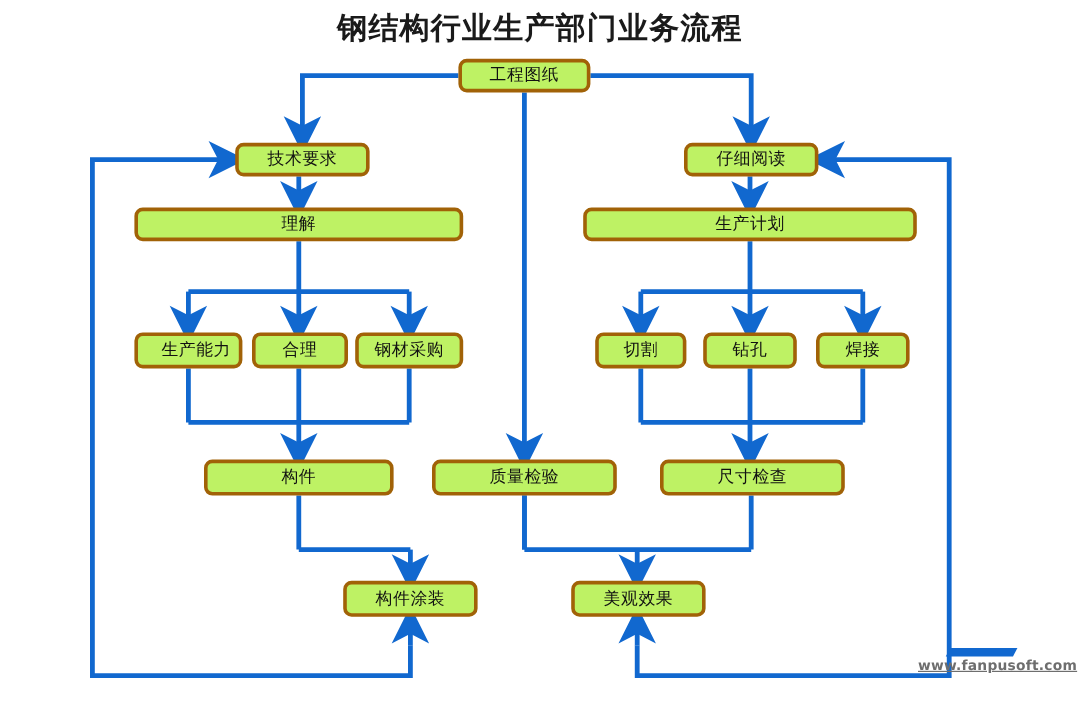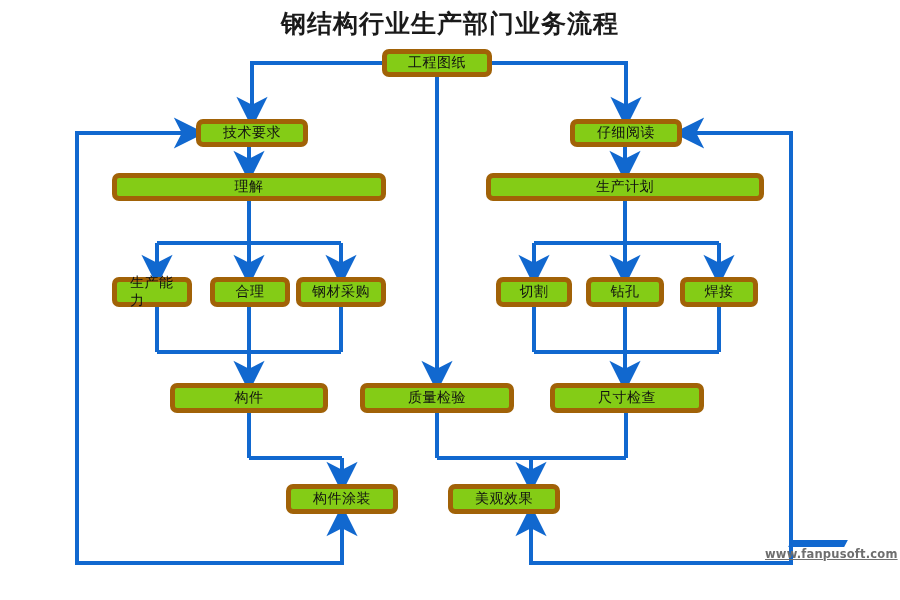--- a/index.html
+++ b/index.html
@@ -34,22 +34,22 @@
   svg#wires {
     position: absolute;
     left: 0;
     top: 0;
     width: 900px;
     height: 600px;
   }
   .node {
     position: absolute;
     box-sizing: border-box;
-    background: #84cc16;
-    border: 5px solid #a16207;
+    background: #bef264;
+    border: 3px solid #a16207;
     border-radius: 7px;
     color: #111111;
     font-size: 14px;
     display: flex;
     align-items: center;
     justify-content: center;
     letter-spacing: 0.5px;
     z-index: 3;
   }
   .node.wide { font-size: 14px; }
@@ -151,31 +151,31 @@
       <path d="M531,538 L531,521" marker-end="url(#arrow)"></path>
 
     </g>
   </svg>
 
   <div class="node" style="left: 382px; top: 49px; width: 110px; height: 28px;">工程图纸</div>
   <div class="node" style="left: 196px; top: 119px; width: 112px; height: 28px;">技术要求</div>
   <div class="node" style="left: 570px; top: 119px; width: 112px; height: 28px;">仔细阅读</div>
   <div class="node wide" style="left: 112px; top: 173px; width: 274px; height: 28px;">理解</div>
   <div class="node wide" style="left: 486px; top: 173px; width: 278px; height: 28px;">生产计划</div>
-  <div class="node" style="left: 112px; top: 277px; width: 80px; height: 30px; padding-left: 13px;">生产能力</div>
+  <div class="node" style="left: 112px; top: 277px; width: 90px; height: 30px; padding-left: 13px;">生产能力</div>
   <div class="node" style="left: 210px; top: 277px; width: 80px; height: 30px; text-align: right;">合理</div>
   <div class="node" style="left: 296px; top: 277px; width: 90px; height: 30px;">钢材采购</div>
   <div class="node" style="left: 496px; top: 277px; width: 76px; height: 30px;">切割</div>
   <div class="node" style="left: 586px; top: 277px; width: 78px; height: 30px; text-align: right;">钻孔</div>
   <div class="node" style="left: 680px; top: 277px; width: 78px; height: 30px;">焊接</div>
   <div class="node" style="left: 170px; top: 383px; width: 158px; height: 30px;">构件</div>
   <div class="node" style="left: 360px; top: 383px; width: 154px; height: 30px;">质量检验</div>
   <div class="node" style="left: 550px; top: 383px; width: 154px; height: 30px;">尺寸检查</div>
   <div class="node" style="left: 286px; top: 484px; width: 112px; height: 30px;">构件涂装</div>
-  <div class="node" style="left: 448px; top: 484px; width: 112px; height: 30px;">美观效果</div>
+  <div class="node" style="left: 476px; top: 484px; width: 112px; height: 30px;">美观效果</div>
 
   <div class="logo-bar"></div>
 
   <div class="logo">
     <div class="logo-url">www.fanpusoft.com</div>
   </div>
 
 </div>
 
 </body></html>

